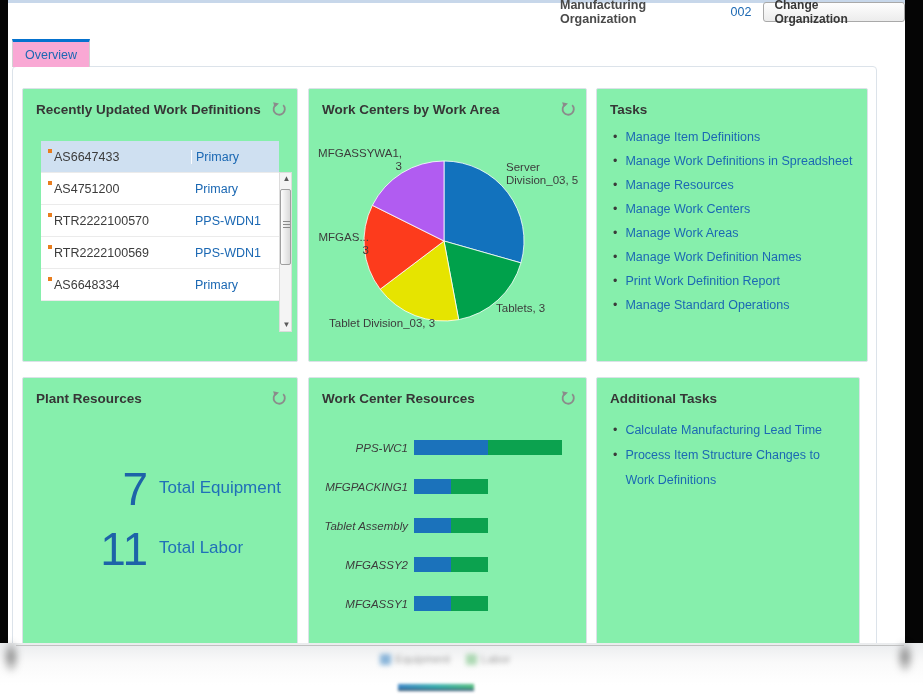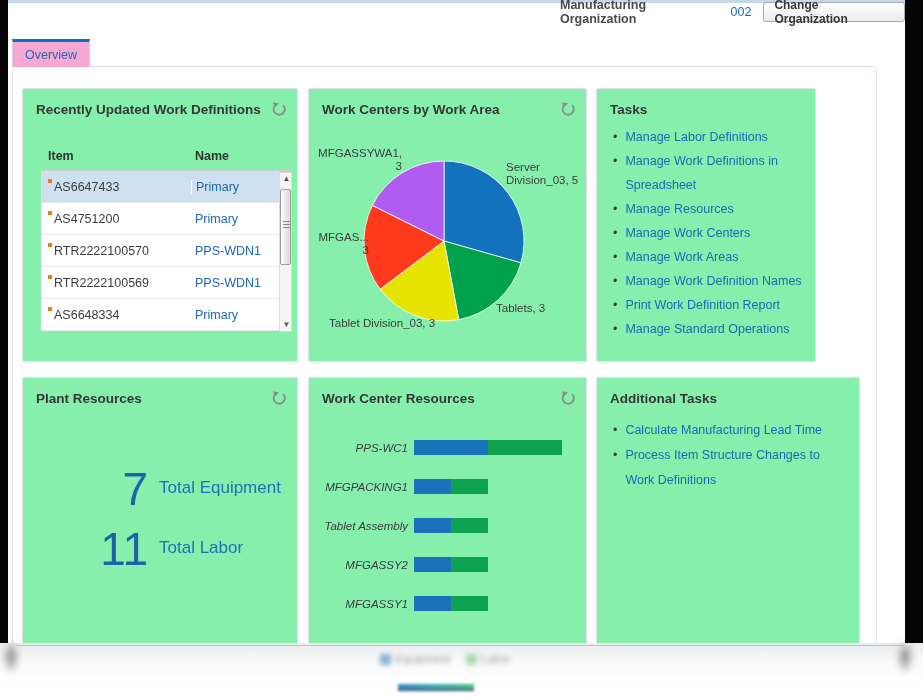--- a/index.html
+++ b/index.html
@@ -31,21 +31,21 @@
     left:12px; top:39px; height:28px; min-width:64px; padding:0 12px;
     background:#f9a8d4; border:1px solid #d2d2d2; border-bottom:none; border-top:3px solid #0572ce;
     display:flex; align-items:center; justify-content:center; color:#1b68b3; font-size:12.5px;
   }
   .content-box { left:12px; top:66px; width:865px; height:586px; background:#fff; border:1px solid #dce3ea; border-radius:4px; }
 
   
   .panel { position:absolute; background:#86efac; border:1px solid #dbe2e8; border-radius:2px; }
   .p1 { left:22px;  top:88px;  width:276px; height:274px; }
   .p2 { left:308px; top:88px;  width:279px; height:274px; }
-  .p3 { left:596px; top:88px;  width:220px; height:274px; }
+  .p3 { left:596px; top:88px;  width:272px; height:274px; }
   .p4 { left:22px;  top:377px; width:276px; height:268px; }
   .p5 { left:308px; top:377px; width:279px; height:268px; }
   .p6 { left:596px; top:377px; width:264px; height:268px; }
   .panel-title { position:absolute; left:13px; top:13px; font-size:13.5px; font-weight:bold; color:#363636; }
   .refresh-btn { position:absolute; right:9px; top:11px; width:18px; height:18px; cursor:pointer; }
 
   
   .wd-table { position:absolute; left:18px; top:52px; width:251px; }
   .wd-head { display:flex; height:30px; align-items:center; border-bottom:1px solid #cfcfcf; font-weight:bold; }
   .col-item { width:150px; padding-left:7px; }
@@ -116,24 +116,20 @@
 <div class="abs content-box"></div>
 <div class="abs tab">Overview</div>
 
 <div class="panel p1">
   <div class="panel-title">Recently Updated Work Definitions</div>
   <div class="refresh-btn"><svg width="18" height="18" viewBox="0 0 18 18">
         <path d="M 13.2 5.2 A 5.6 5.6 0 1 1 6.2 4.4" fill="none" stroke="#8b8b8b" stroke-width="1.8"></path>
         <path d="M 3.2 2.2 L 9.0 3.4 L 4.6 7.6 Z" fill="#8b8b8b"></path>
       </svg></div>
   <div class="wd-table">
-    <div class="wd-head">
-      <div class="col-item">Item</div>
-      <div class="col-name">Name</div>
-    </div>
     <div class="wd-rows" id="wd-rows">
         <div class="wd-row selected">
           <div class="col-item"><span class="row-marker"></span><span class="item-text">AS6647433</span></div>
           <div class="col-name"><span class="name-link">Primary</span></div>
         </div>
         <div class="wd-row">
           <div class="col-item"><span class="row-marker"></span><span class="item-text">AS4751200</span></div>
           <div class="col-name"><span class="name-link">Primary</span></div>
         </div>
         <div class="wd-row">
@@ -190,21 +186,21 @@
 3</div>
       <div class="pie-label" style="left: 5px; top: 58px; width: 88px; text-align: right;">MFGASSYWA1, 3</div>
     </div>
 </div>
 
 <div class="panel p3">
   <div class="panel-title">Tasks</div>
   <ul class="task-list" id="tasks-list">
       <li>
         <span class="bullet">•</span>
-        <span class="task-link">Manage Labor Definitions</span>
+        <span class="task-link">Manage Item Definitions</span>
       </li>
       <li>
         <span class="bullet">•</span>
         <span class="task-link">Manage Work Definitions in Spreadsheet</span>
       </li>
       <li>
         <span class="bullet">•</span>
         <span class="task-link">Manage Resources</span>
       </li>
       <li>

